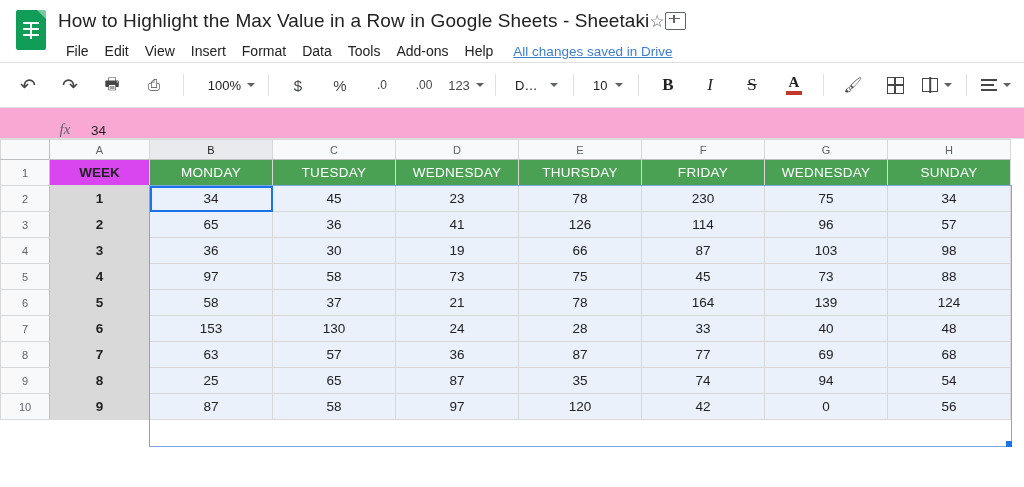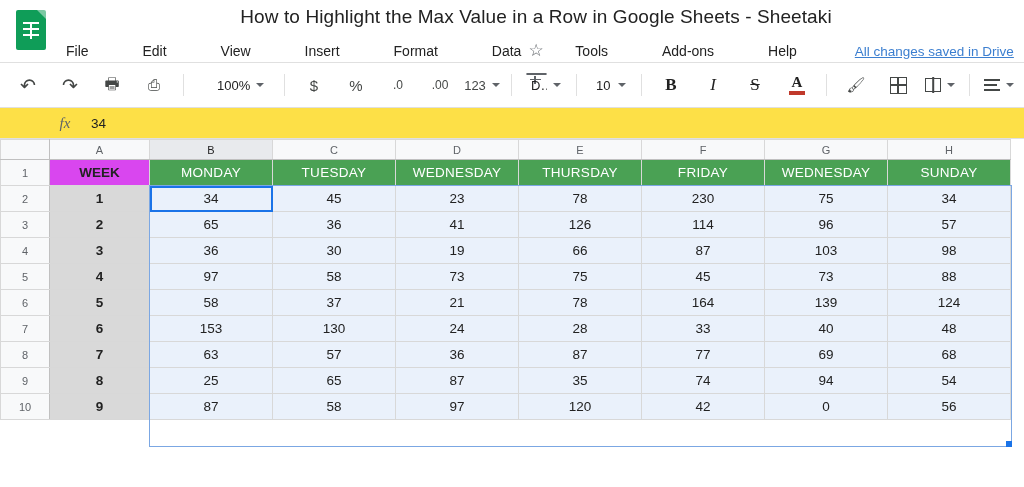--- a/index.html
+++ b/index.html
@@ -60,23 +60,21 @@
       linear-gradient(#ffffff,#ffffff) 0 12px/100% 2px no-repeat,
       linear-gradient(#ffffff,#ffffff) 7px 0/2px 100% no-repeat;
   }
   .title-block {
     flex: 1 1 auto;
     min-width: 0;
   }
   .doc-title-row {
     display: flex;
     align-items: center;
-    gap: 14px;
     height: 30px;
-    flex-direction: column;
   }
   .doc-title {
     font-size: 19px;
     color: #222;
     white-space: nowrap;
     letter-spacing: .1px;
   }
   .title-icon {
     color: #5f6368;
     font-size: 17px;
@@ -103,21 +101,20 @@
     left: 7.7px; top: 1.5px;
     width: 1.6px; height: 8px;
     background:#5f6368;
   }
   .menubar {
     display: flex;
     align-items: center;
     gap: 0;
     height: 26px;
     margin-top: 2px;
-    justify-content: space-between;
   }
   .menu-item {
     font-size: 14px;
     color: #222;
     padding: 3px 8px;
     border-radius: 3px;
     cursor: pointer;
     white-space: nowrap;
   }
   .saved-note {
@@ -161,22 +158,21 @@
     height: 22px;
     background: #e0e0e0;
     margin: 0 7px;
     flex: 0 0 auto;
   }
   .tb-zoom {
     font-size: 13px;
     color: #222;
     padding: 0 4px 0 8px;
     min-width: 54px;
-    justify-content: flex-start;
-    margin-left: 16px;
+    justify-content: flex-end;
   }
   .caret {
     display: inline-block;
     border-left: 4px solid transparent;
     border-right: 4px solid transparent;
     border-top: 4px solid #5f6368;
     margin-left: 6px;
   }
   .tb-font {
     font-size: 13px;
@@ -231,23 +227,23 @@
       linear-gradient(#444746,#444746) 0 10px/100% 2px no-repeat;
   }
   .undo-ico, .redo-ico { font-size: 19px; color:#444746; }
   .print-ico { font-size: 16px; color:#444746; }
   .paint-roller { font-size: 15px; color:#444746; }
 
   
   .formulabar {
     height: 31px;
     display: flex;
-    align-items: center;
+    align-items: flex-end;
     border-bottom: 1px solid #e0e0e0;
-    background: #fde047;
+    background: #f9a8d4;
     box-sizing: border-box;
   }
   .namebox {
     width: 49px;
     flex: 0 0 49px;
     display: flex;
     align-items: center;
     justify-content: center;
     font-size: 13px;
     color: #222;

